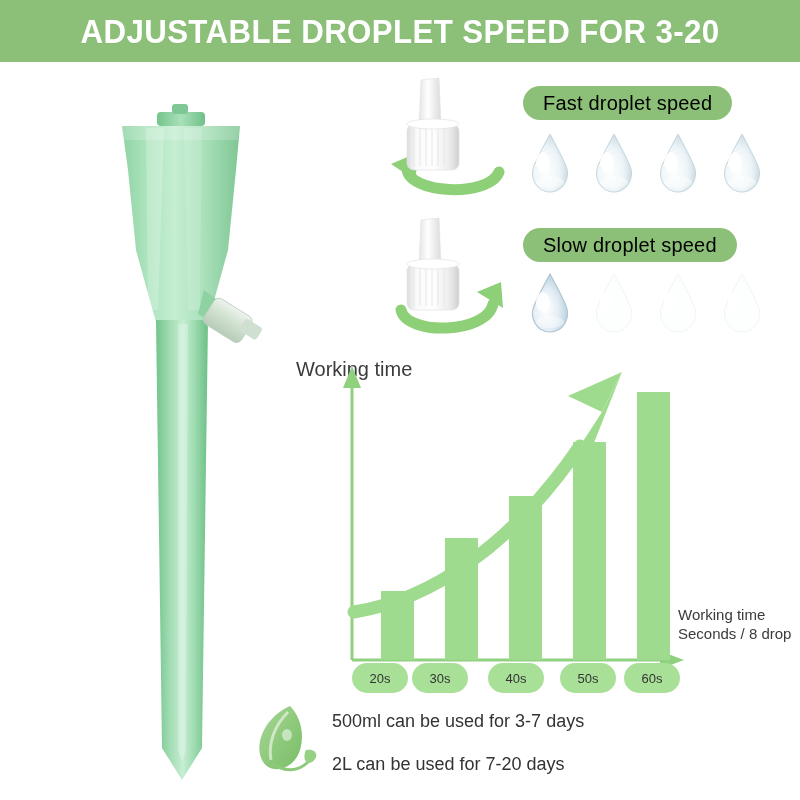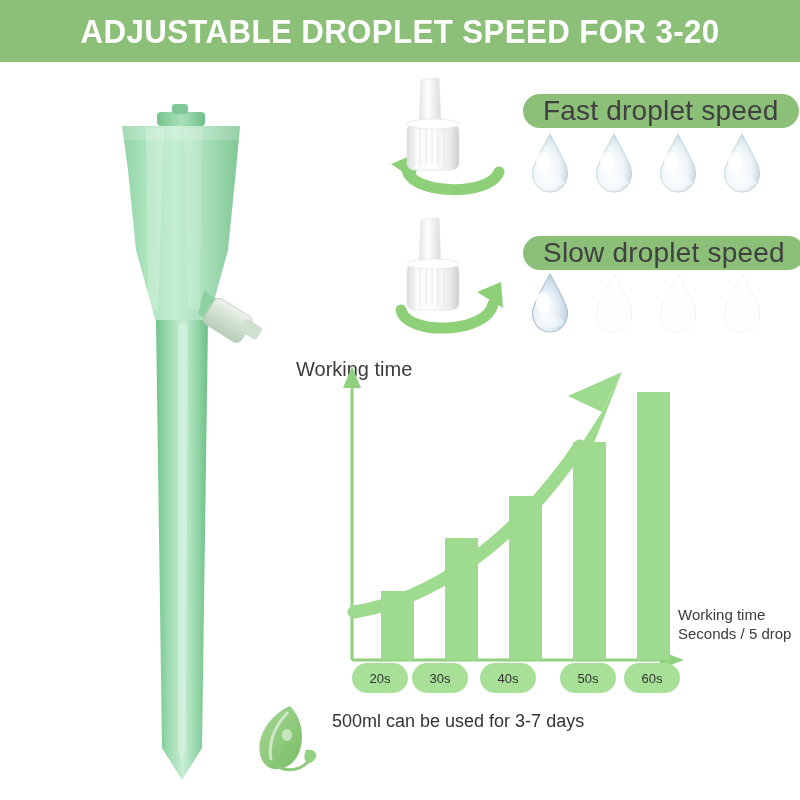--- a/index.html
+++ b/index.html
@@ -33,24 +33,24 @@
   .prod-svg{display:block;}
 
   
   .nozzle{position:absolute;width:140px;height:132px;}
   .nozzle-fast{left:385px;top:72px;}
   .nozzle-slow{left:385px;top:212px;}
 
   
   .speed-pill{
     position:absolute;height:34px;border-radius:17px;
-    background:#8cc078;color:#404040;
+    background:#8cc078;color:#000000;
     display:flex;align-items:center;justify-content:center;
-    font-size:28px;letter-spacing:.2px;
-    white-space:nowrap;padding:0 20px;margin-top:8px;
+    font-size:20px;letter-spacing:.2px;
+    white-space:nowrap;padding:0 20px;
   }
   .pill-fast{left:523px;top:86px;}
   .pill-slow{left:523px;top:228px;text-align:center;}
 
   
   .drop-row{position:absolute;display:flex;gap:14px;}
   .row-fast{left:525px;top:132px;}
   .row-slow{left:525px;top:272px;}
   .drop{width:50px;height:62px;display:block;}
 
@@ -283,41 +283,42 @@
       <rect x="229" y="146" width="33" height="164" fill="#9fdb8e"></rect>
       <rect x="293" y="92" width="33" height="218" fill="#9fdb8e"></rect>
       <rect x="357" y="42" width="33" height="268" fill="#9fdb8e"></rect>
     </g>
   </svg>
 </div>
 
 <div class="tick-row">
   <div class="tick-pill" style="left:0px">20s</div>
   <div class="tick-pill" style="left:60px">30s</div>
-  <div class="tick-pill" style="left:128px">40s</div>
+  <div class="tick-pill" style="left:136px">40s</div>
   <div class="tick-pill" style="left:208px">50s</div>
   <div class="tick-pill" style="left:272px">60s</div>
 </div>
 
 <div class="x-axis-title">
   <div>Working time</div>
-  <div>Seconds / 5 drop</div>
+  <div>Seconds / 8 drop</div>
 </div>
 
 <div class="bottom-block">
   <svg class="leaf-icon" viewBox="0 0 74 80">
     <defs>
       <linearGradient id="leafG" x1="0" y1="0" x2="1" y2="1">
         <stop offset="0%" stop-color="#a9d697"></stop>
         <stop offset="55%" stop-color="#8dc97a"></stop>
         <stop offset="100%" stop-color="#79bd67"></stop>
       </linearGradient>
     </defs>
     <path d="M40,4 C14,16 4,42 12,58 C20,74 44,68 50,48 C55,31 50,14 40,4 Z" fill="url(#leafG)"></path>
     <path d="M38,10 C24,24 18,42 21,58" fill="none" stroke="#ffffff" stroke-width="3" opacity="0.55"></path>
     <ellipse cx="37" cy="33" rx="5" ry="6" fill="#ffffff" opacity="0.5"></ellipse>
     <path d="M24,62 C34,70 48,70 58,60" fill="none" stroke="#8dc97a" stroke-width="3"></path>
     <path d="M56,48 C66,46 70,54 62,60 C56,64 52,56 56,48 Z" fill="#96d083"></path>
   </svg>
   <div class="bottom-lines">
     <div class="bottom-line">500ml can be used for 3-7 days</div>
+    <div class="bottom-line">2L can be used for 7-20 days</div>
   </div>
 </div>
 
 </body></html>

